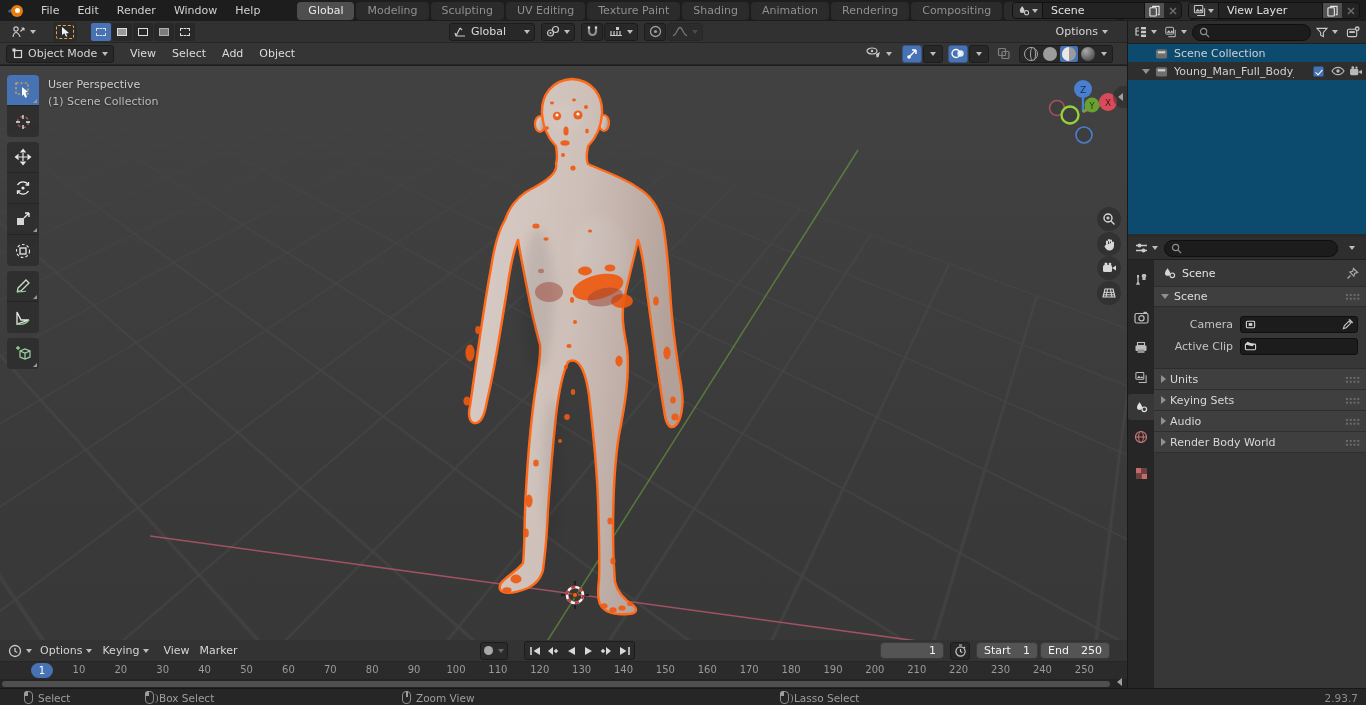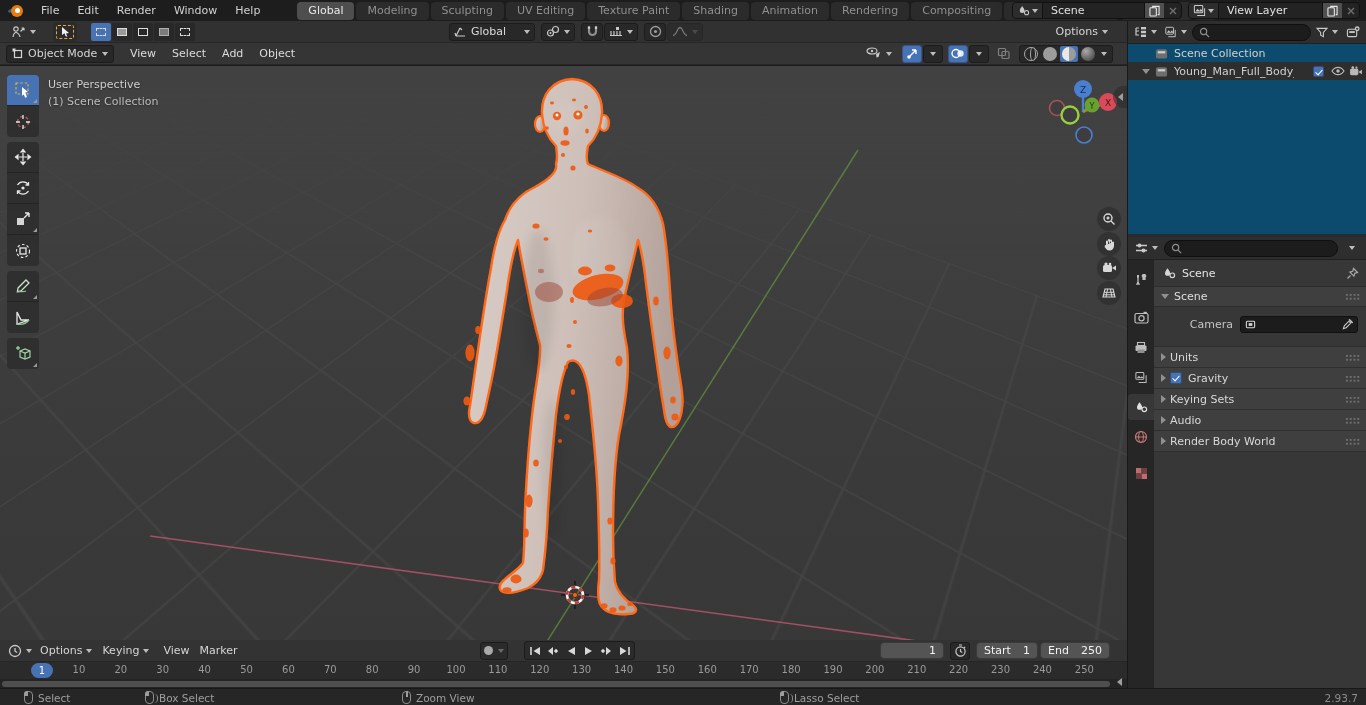--- a/index.html
+++ b/index.html
@@ -775,32 +775,35 @@
                   <rect x="2.5" y="2.5" width="9" height="7" rx="1" fill="none" stroke="#d5d5d5" stroke-width="1.2"></rect>
                   <rect x="5" y="4.5" width="4" height="3" fill="#d5d5d5"></rect>
                 </svg>
               <span style="flex:1"></span>
               <svg class="i" width="12" height="12" viewBox="0 0 13 13">
                   <path d="M1.5 11.5l1-3 5-5 2 2-5 5z" fill="none" stroke="#c9c9c9" stroke-width="1.2"></path>
                   <path d="M7 2l1.5-1 3.5 3.5-1 1.5z" fill="#c9c9c9"></path>
                 </svg>
             </div>
           </div>
+          <div class="frow">
+            <span class="flabel">Active Clip</span>
+            <div class="field">
+              <svg class="i" width="13" height="12" viewBox="0 0 14 13">
+                  <rect x="1.5" y="4.5" width="11" height="6" rx="1" fill="none" stroke="#d5d5d5" stroke-width="1.2"></rect>
+                  <path d="M1.5 4.5l2-2.5 2.6.8-2 2.5zM6 2.9l2.6.8-2 2.5-2.6-.8zM8.6 3.7l2.6.8-2 2.4-2.6-.7z" fill="#d5d5d5"></path>
+                </svg>
+            </div>
+          </div>
         </div>
 
         <div style="margin-top:3px;border-top:1px solid #2d2d2d">
           <div class="cpanel">
             <span class="disc" style="margin:0"></span>
             <span>Units</span>
-            <div class="dots"></div>
-          </div>
-          <div class="cpanel">
-            <span class="disc" style="margin:0"></span>
-            <span class="cb"></span>
-            <span>Gravity</span>
             <div class="dots"></div>
           </div>
           <div class="cpanel">
             <span class="disc" style="margin:0"></span>
             <span>Keying Sets</span>
             <div class="dots"></div>
           </div>
           <div class="cpanel">
             <span class="disc" style="margin:0"></span>
             <span>Audio</span>

